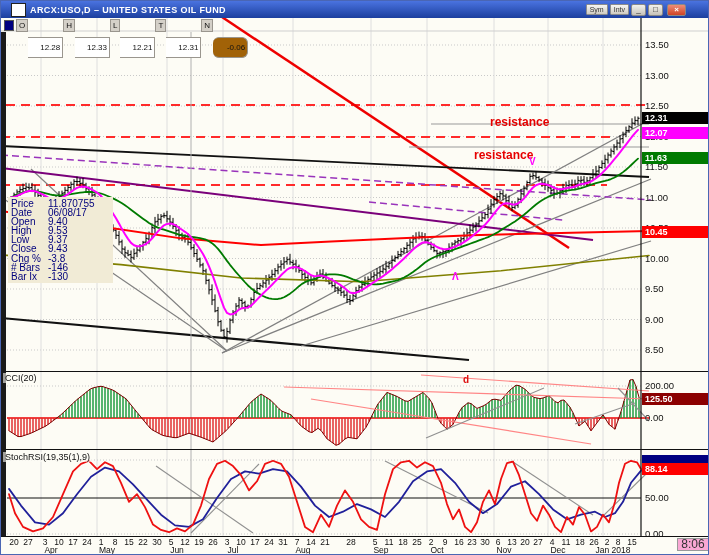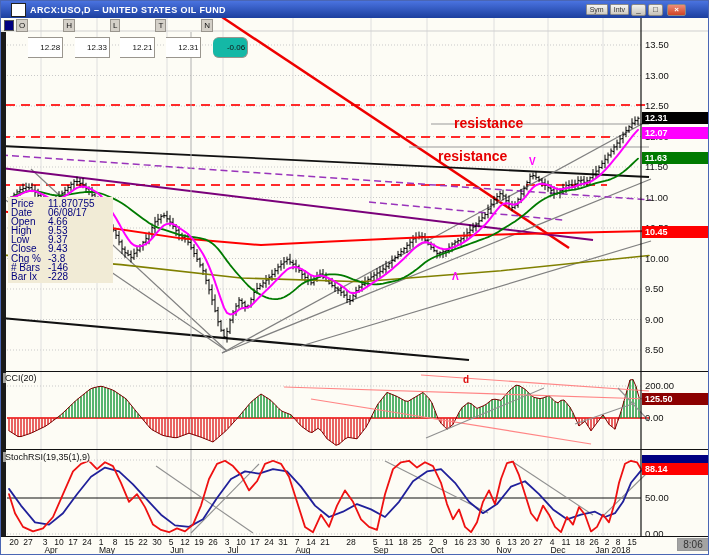--- a/index.html
+++ b/index.html
@@ -11,34 +11,34 @@
   .title-text{color:#fff;font-size:9px;font-weight:bold;letter-spacing:.4px;white-space:nowrap;flex:1 1 auto;}
   .tb-right{display:flex;align-items:center;gap:2px;margin-right:12px;}
   .mini-btn{font-size:7px;line-height:9px;height:11px;padding:0 3px;background:linear-gradient(#f7f6f2,#cfcbc2);border:1px solid #8d8d8d;border-radius:1px;color:#333;cursor:pointer;}
   .winbtn{width:15px;height:12px;font-size:8px;line-height:10px;text-align:center;background:linear-gradient(#f2f1ec,#c6c2b9);border:1px solid #898989;border-radius:2px;color:#222;padding:0;cursor:pointer;}
   .winbtn.close{width:19px;background:linear-gradient(#ef8d76,#cf4426);color:#fff;font-weight:bold;margin-left:2px;}
   
   #quotebar{position:absolute;left:0;top:17px;height:14px;display:flex;align-items:center;z-index:20;}
   .qsq{width:8px;height:9px;background:#000080;border:1px solid #555;margin:0 2px 0 3px;}
   .qlab{font-size:8px;line-height:11px;height:11px;padding:0 2px;background:#d4d0c8;border:1px solid #9a968e;color:#111;}
   .qval{font-size:8px;line-height:11px;height:11px;width:30px;text-align:right;padding:4px 2px;background:#fff;border:1px solid #9a968e;border-left:none;color:#111;margin-top:44px;}
-  .qval.neg{background:#14b8a6;border-radius:6px;}
+  .qval.neg{background:#a16207;border-radius:6px;}
   
   #datapanel{position:absolute;left:7px;top:196px;width:99px;z-index:10;background:#f1ebd6;padding:2px 3px;}
   .dp-row{font-size:10px;line-height:9.1px;color:#00007d;white-space:nowrap;display:flex;}
   .dp-label{width:37px;}
   
   .badge{position:absolute;left:641px;width:66px;height:12px;color:#fff;font-size:9px;font-weight:bold;line-height:12px;padding-left:3px;z-index:15;}
   
   .anno{position:absolute;z-index:12;white-space:nowrap;}
-  .anno.resistance{color:#e60000;font-size:14px;font-weight:bold;}
+  .anno.resistance{color:#e60000;font-size:12px;font-weight:bold;margin-left:36px;}
   .anno.magenta{color:#ff00ff;font-size:10px;font-weight:bold;}
   .anno.small-red{color:#dd1111;font-size:10px;font-weight:bold;}
   .panel-label{position:absolute;left:2px;font-size:9px;color:#111;z-index:12;background:rgba(253,252,245,.6);padding:0 2px;}
-  #clock{position:absolute;left:676px;top:537px;width:30px;height:11px;border:1px solid #999;font-size:10px;line-height:11px;text-align:center;color:#333;z-index:12;background:#a3a3a3;}
+  #clock{position:absolute;left:676px;top:537px;width:30px;height:11px;border:1px solid #999;font-size:12px;line-height:11px;text-align:center;color:#333;z-index:12;background:#f9a8d4;}
   svg{position:absolute;left:0;top:0;z-index:1;}
 </style>
 </head>
 <body>
 
 <div id="app">
 
   <svg id="chartsvg" width="709" height="555" viewBox="0 0 709 555">
       <g>
         <rect x="0" y="0" width="709" height="555" fill="#fdfcf5"></rect>
@@ -442,21 +442,21 @@
       <div class="dp-row">
         <span class="dp-label">Price</span>
         <span>11.870755</span>
       </div>
       <div class="dp-row">
         <span class="dp-label">Date</span>
         <span>06/08/17</span>
       </div>
       <div class="dp-row">
         <span class="dp-label">Open</span>
-        <span>4.66</span>
+        <span>9.40</span>
       </div>
       <div class="dp-row">
         <span class="dp-label">High</span>
         <span>9.53</span>
       </div>
       <div class="dp-row">
         <span class="dp-label">Low</span>
         <span>9.37</span>
       </div>
       <div class="dp-row">
@@ -466,21 +466,21 @@
       <div class="dp-row">
         <span class="dp-label">Chg %</span>
         <span>-3.8</span>
       </div>
       <div class="dp-row">
         <span class="dp-label"># Bars</span>
         <span>-146</span>
       </div>
       <div class="dp-row">
         <span class="dp-label">Bar Ix</span>
-        <span>-228</span>
+        <span>-130</span>
       </div>
     </div>
 
   <div class="panel-label" style="top:372px">CCI(20)</div>
   <div class="panel-label" style="top:451px">StochRSI(19,35(1),9)</div>
 
   <div id="clock">8:06</div>
 
 <div class="badge" style="top: 111px; height: 12px; line-height: 12px; background: rgb(0, 0, 0);">12.31</div>
     <div class="badge" style="top: 126px; height: 12px; line-height: 12px; background: rgb(255, 0, 255);">12.07</div>

